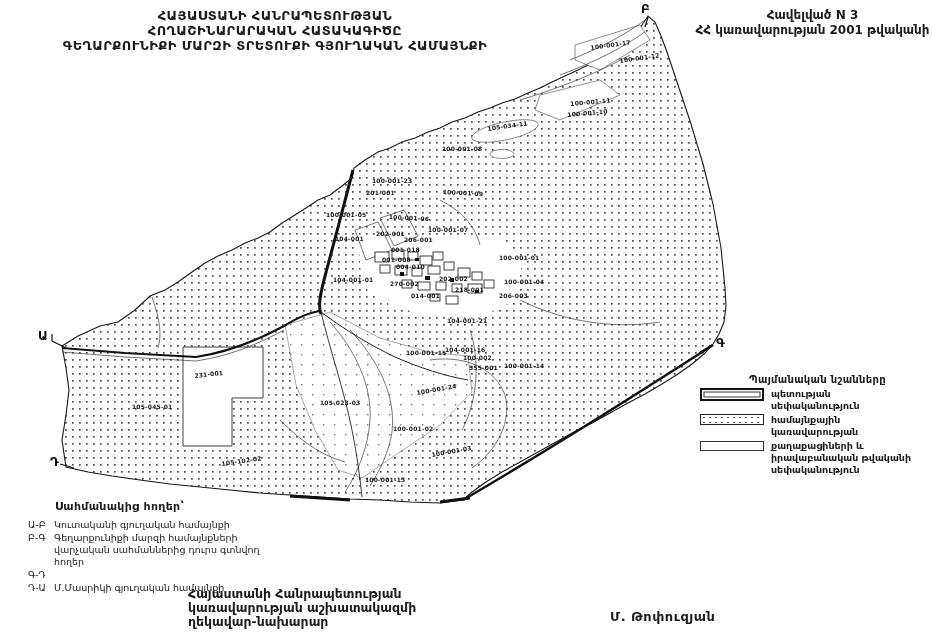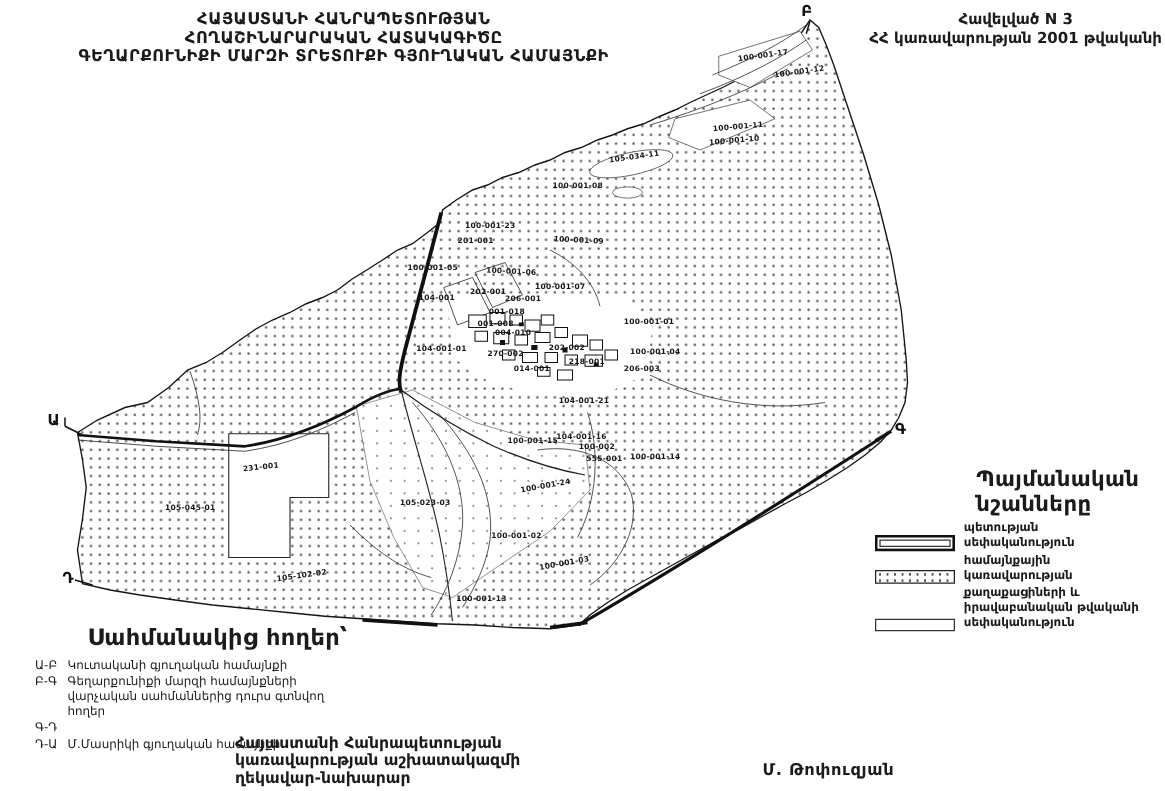--- a/index.html
+++ b/index.html
@@ -15,32 +15,32 @@
   .annex-block{left:695px;top:8px;width:235px;text-align:center;
     font-size:12px;font-weight:bold;line-height:15px;}
   
   svg.map{position:absolute;left:0;top:0;}
   
   .plabel{position:absolute;font-size:6px;font-weight:bold;color:#161616;
     white-space:nowrap;letter-spacing:.2px;transform-origin:left top;}
   .cletter{position:absolute;font-size:12px;font-weight:bold;color:#111;}
   
   .legend{left:700px;top:374px;width:230px;}
-  .legend-title{font-size:17px;font-weight:bold;letter-spacing:.3px;margin-left:81px;margin-bottom:3px;}
-  .legend-row{display:flex;align-items:flex-end;margin-bottom:2px;}
+  .legend-title{font-size:10px;font-weight:bold;letter-spacing:.3px;margin-left:49px;margin-bottom:3px;}
+  .legend-row{display:flex;align-items:flex-start;margin-bottom:2px;}
   .sw{width:64px;height:11px;flex:0 0 64px;margin-right:7px;background:#fff;box-sizing:border-box;}
   .sw-state{border:2px solid #111;height:13px;box-shadow:inset 0 0 0 1.5px #fff, inset 0 0 0 2.5px #333;}
   .sw-community{border:1.5px solid #222;
     background-image:radial-gradient(circle,#555 .8px,transparent .95px);
     background-size:6px 5px;}
   .sw-private{border:1px solid #333;height:10px;margin-top:1px;}
   .legend-label{font-size:9.5px;font-weight:bold;line-height:12px;width:150px;}
   
   .borders{left:28px;top:500px;width:265px;}
-  .borders-title{font-size:18px;font-weight:bold;letter-spacing:.3px;margin-left:27px;margin-bottom:6px;text-align:center;}
+  .borders-title{font-size:11px;font-weight:bold;letter-spacing:.3px;margin-left:27px;margin-bottom:6px;}
   .borow{display:flex;font-size:9.5px;font-weight:normal;line-height:12px;margin-bottom:1px;}
   .bcode{flex:0 0 26px;}
   .blabel{width:225px;}
   
   .issuer{left:188px;top:587px;width:300px;font-size:12.5px;font-weight:bold;line-height:14px;}
   .signature{left:610px;top:609px;font-size:13px;font-weight:bold;letter-spacing:.5px;}
 </style>
 </head>
 <body>
 

